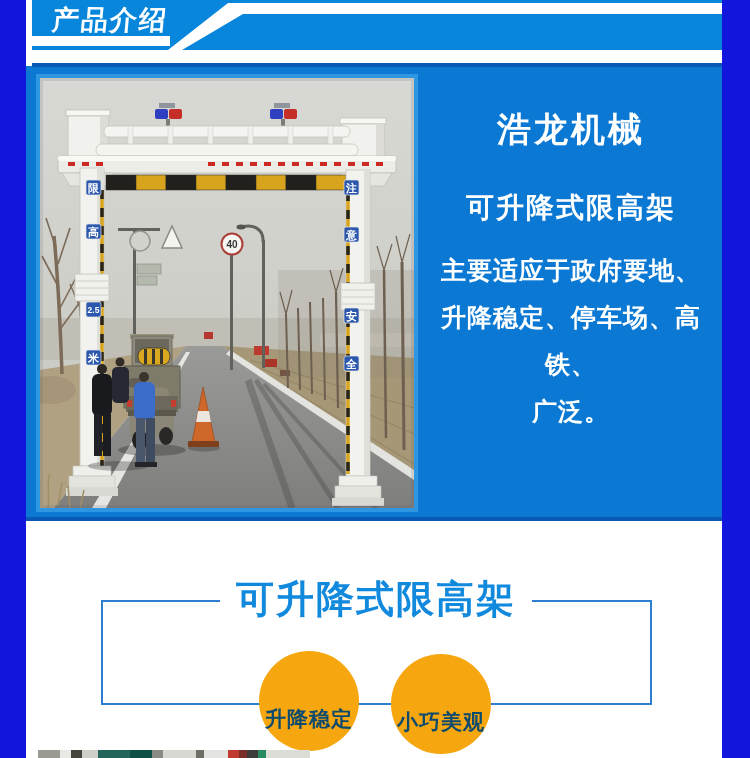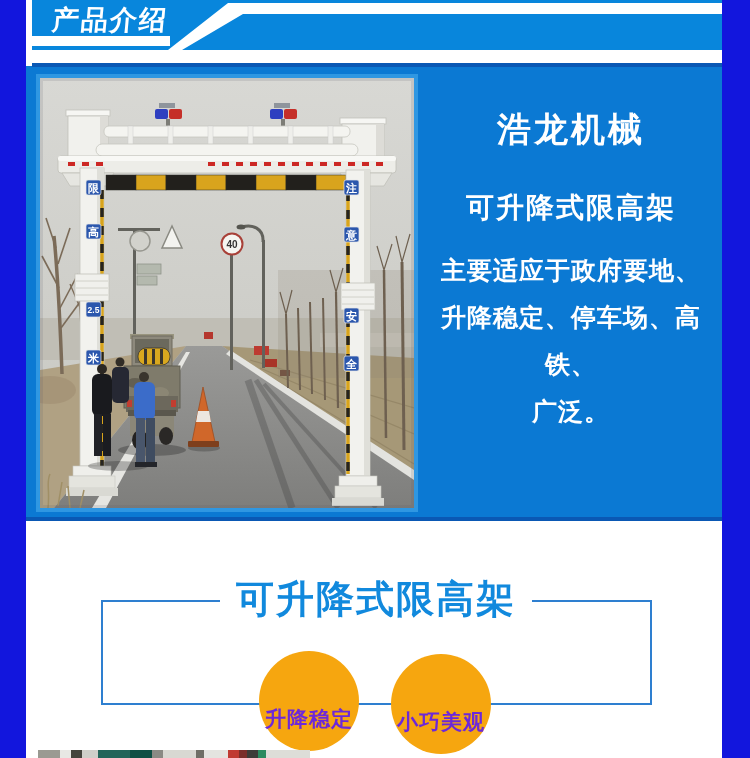--- a/index.html
+++ b/index.html
@@ -19,21 +19,21 @@
   .desc{margin-top:20px;font-size:25px;line-height:47px;letter-spacing:1px;font-weight:bold;}
   .separator{position:absolute;left:0;top:517px;width:696px;height:4px;background:#0a58b4;}
   .bottom-section{position:absolute;left:0;top:521px;width:696px;height:237px;background:#ffffff;}
   .perf-box{position:absolute;left:75px;top:79px;width:547px;height:101px;
     border:2px solid #2e7fd0;background:#fff;}
   .perf-title{position:absolute;left:350px;top:55px;transform:translateX(-50%);
     background:#fff;padding:0 16px;font-size:38px;font-weight:bold;color:#1189dd;
     letter-spacing:2px;white-space:nowrap;line-height:46px;}
   .badge{position:absolute;width:100px;height:100px;border-radius:50%;background:#f6a60f;
     display:flex;align-items:center;justify-content:center;}
-  .badge span{color:#6d28d9;font-size:21px;font-weight:bold;letter-spacing:1px;margin-top:36px;}
+  .badge span{color:#0c4a6e;font-size:21px;font-weight:bold;letter-spacing:1px;margin-top:36px;}
   .badge1{left:233px;top:130px;}
   .badge2{left:365px;top:133px;}
   .next-peek{position:absolute;left:12px;top:229px;width:272px;height:8px;
     background:linear-gradient(90deg,#9a9a92 0 8%,#e8e8e4 8% 12%,#44443c 12% 16%,#cfcfc9 16% 22%,
       #23655a 22% 34%,#0f4f44 34% 42%,#8a8a84 42% 46%,#d8d8d2 46% 58%,#6e6e66 58% 61%,
       #e4e4e0 61% 70%,#c03a32 70% 74%,#7a2e2a 74% 77%,#3c3c38 77% 81%,#2a8a5f 81% 84%,#dddDD8 84% 100%);}
 </style>
 </head>
 <body>
 

